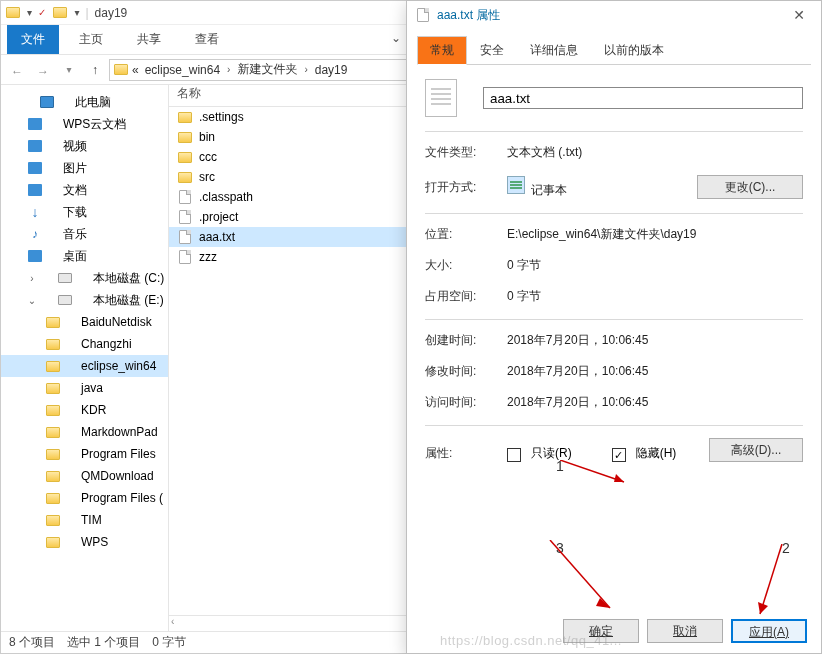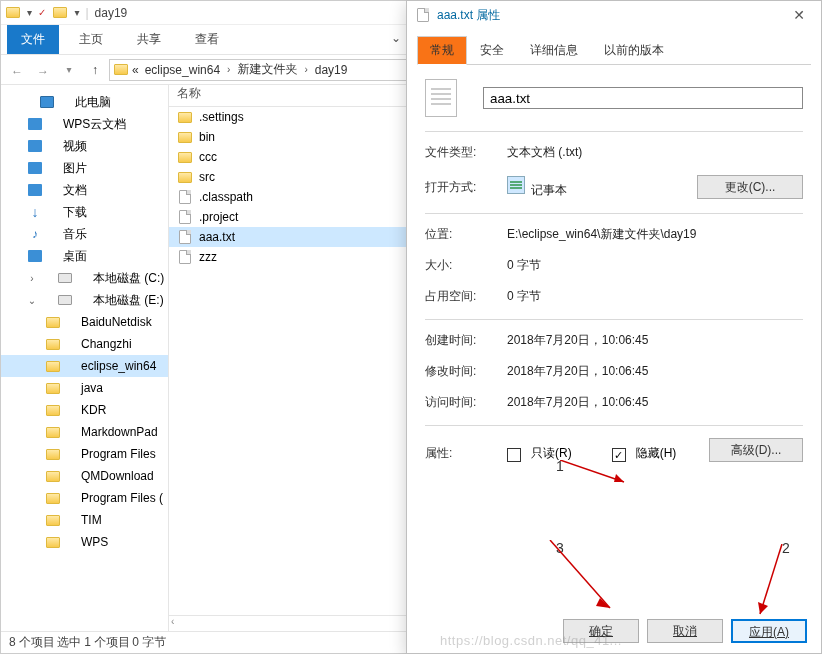--- a/index.html
+++ b/index.html
@@ -45,21 +45,21 @@
     .list-header { height: 22px; border-bottom: 1px solid #e5e5e5; display: flex; padding: 0 8px; color: #555; }
     .list-body { flex: 1; overflow-y: auto; }
     .file-row { height: 20px; display: flex; align-items: center; padding: 0 8px; gap: 6px; }
     .file-row.selected { background: #cde8ff; }
     .file-row .fico { width: 16px; height: 16px; display: inline-flex; align-items: center; justify-content: center; }
     .ico-doc { width: 12px; height: 14px; border: 1px solid #aaa; background: #fff; border-radius: 1px; position: relative; }
     .ico-doc::after { content: ""; position: absolute; right: -1px; top: -1px; width: 4px; height: 4px; background: #ddd; border-left: 1px solid #aaa; border-bottom: 1px solid #aaa; }
 
     .list-scroll-bot { position: absolute; left: 0; right: 0; bottom: 0; height: 16px; border-top: 1px solid #e5e5e5; display: flex; justify-content: space-between; padding: 0 2px; color: #888; font-size: 10px; }
 
-    .statusbar { height: 22px; border-top: 1px solid #e5e5e5; display: flex; align-items: center; padding: 0 8px; gap: 2px; color: #444; }
+    .statusbar { height: 22px; border-top: 1px solid #e5e5e5; display: flex; align-items: center; padding: 0 8px; gap: 12px; color: #444; }
 
     
     .dlg { position: absolute; left: 406px; top: 0; width: 416px; height: 654px; border: 1px solid #bfbfbf; background: #fff; box-shadow: 0 4px 16px rgba(0,0,0,.2); }
     .dlg-title { height: 28px; display: flex; align-items: center; padding: 0 10px; background: #fff; position: relative; }
     .dlg-title .ico-doc { margin-right: 8px; }
     .dlg-title .dlg-t { color: #0369a1; }
     .dlg-close { position: absolute; right: 0; top: 0; width: 44px; height: 28px; display: flex; align-items: center; justify-content: center; color: #555; font-size: 14px; }
     .dlg-inner { padding: 6px 10px 42px 10px; height: calc(100% - 28px); position: relative; }
     .tabs { display: flex; border-bottom: 1px solid #d0d0d0; }
     .tab { padding: 5px 12px; color: #333; border: 1px solid transparent; border-bottom: none; position: relative; top: 1px; }

